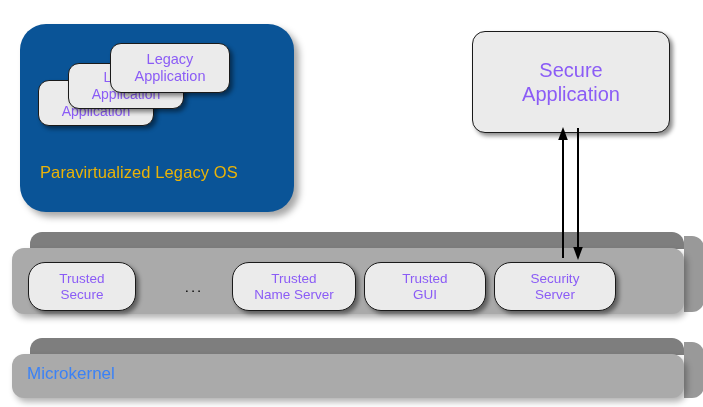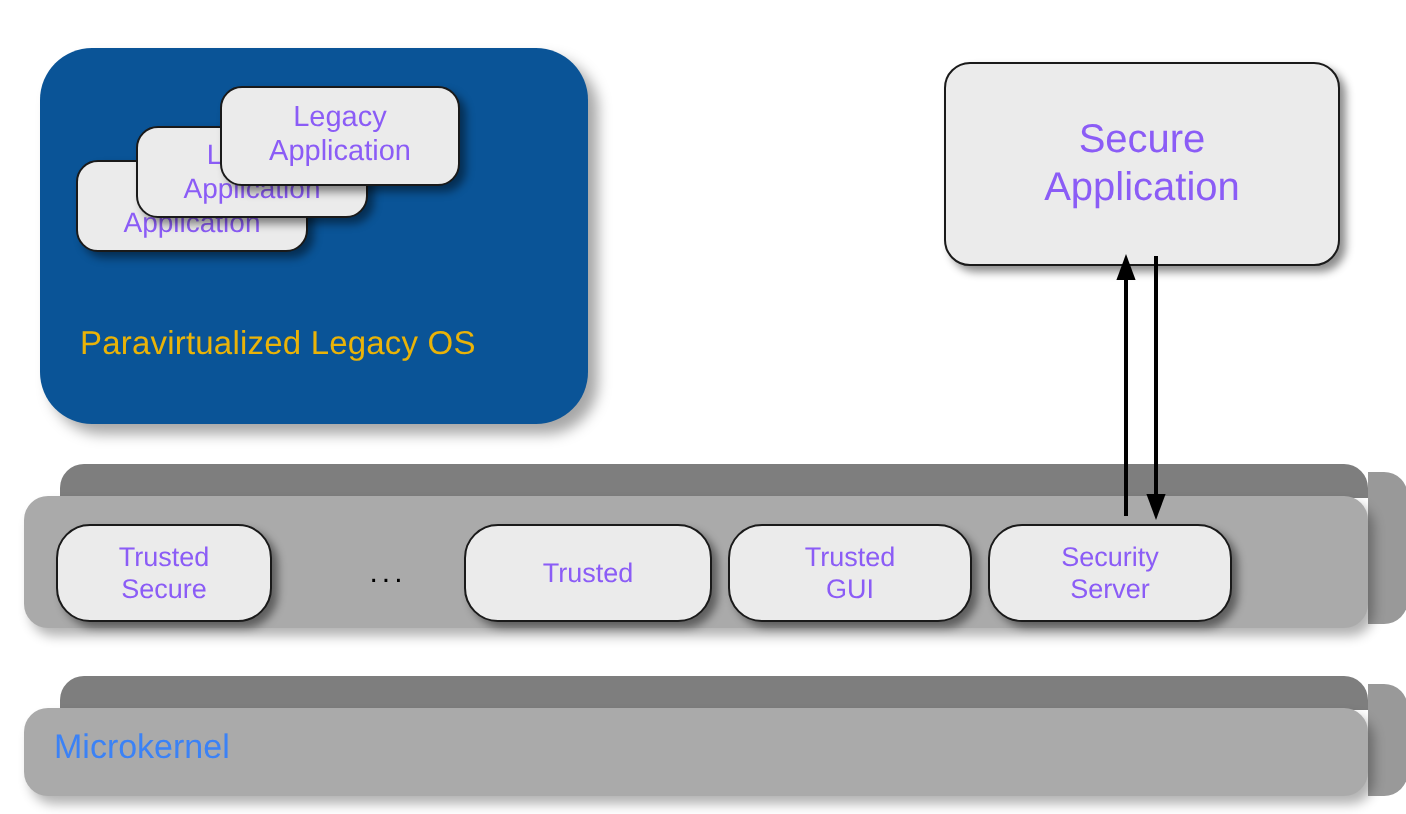--- a/index.html
+++ b/index.html
@@ -195,20 +195,21 @@
       <span>Trusted</span><br>
       <span>Secure</span>
     </span>
   </div>
 
   <div class="ellipsis">...</div>
 
   <div class="appbox svc svc-names">
     <span>
       <span>Trusted</span><br>
+      <span>Name Server</span>
     </span>
   </div>
 
   <div class="appbox svc svc-gui">
     <span>
       <span>Trusted</span><br>
       <span>GUI</span>
     </span>
   </div>
 

